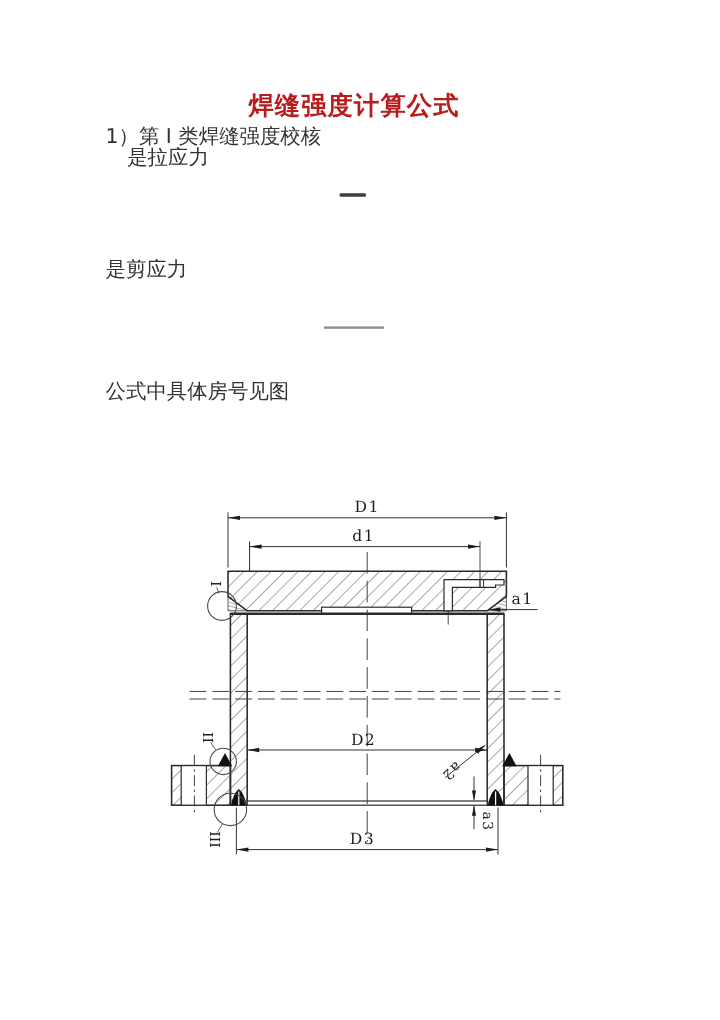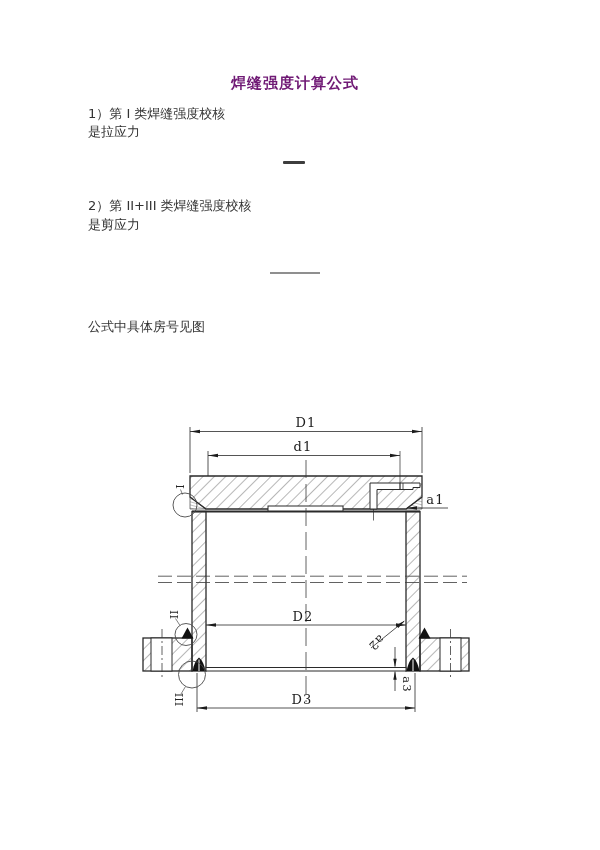--- a/index.html
+++ b/index.html
@@ -2,42 +2,41 @@
 <html><head>
 <meta charset="utf-8">
 <style>
   html,body{margin:0;padding:0;background:#ffffff;}
   .page{
     position:relative;width:600px;height:850px;background:#ffffff;overflow:hidden;
     font-family:"DejaVu Sans","Liberation Sans",sans-serif;color:#2f2f2f;
   }
   .doc-title{
     position:absolute;top:74px;left:0;width:590px;text-align:center;
-    font-size:15px;font-weight:600;letter-spacing:1px;color:#701a75;
+    font-size:21px;font-weight:600;letter-spacing:1px;color:#b91c1c;
   }
-  .para{position:absolute;left:88px;font-size:13px;line-height:18px;color:#333;}
+  .para{position:absolute;left:88px;font-size:17px;line-height:18px;color:#333;}
   .frac-bar-1{position:absolute;left:283px;top:161px;width:22px;height:2.8px;background:#3d3d3d;border-radius:1px;}
   .frac-bar-2{position:absolute;left:270px;top:272px;width:50px;height:1.6px;background:#8f8f8f;}
   .drawing-svg{position:absolute;left:0;top:0;}
   .dimtxt{font-family:"DejaVu Serif","Liberation Serif",serif;font-size:13px;fill:#1c1c1c;letter-spacing:1.2px;}
   .romantxt{font-family:"DejaVu Serif","Liberation Serif",serif;font-size:11.5px;fill:#222;}
 </style>
 </head>
 <body>
 
 <div class="page">
 
   <div class="doc-title">焊缝强度计算公式</div>
 
   <div class="para" style="top:105px;">1）第 I 类焊缝强度校核</div>
-  <div class="para" style="top:123px;">是拉应力</div>
+  <div class="para" style="top:123px;margin-left:18px;">是拉应力</div>
 
   <div class="frac-bar-1"></div>
 
-  <div class="para" style="top:197px;">2）第 II+III 类焊缝强度校核</div>
   <div class="para" style="top:216px;">是剪应力</div>
 
   <div class="frac-bar-2"></div>
 
   <div class="para" style="top:318px;">公式中具体房号见图</div>
 
   <svg class="drawing-svg" width="600" height="850" viewBox="0 0 600 850">
     <defs>
       <pattern id="hatch" width="8" height="8" patternUnits="userSpaceOnUse" patternTransform="rotate(45)">
         <line x1="0" y1="0" x2="0" y2="8" stroke="#5f5f5f" stroke-width="0.9"></line>

